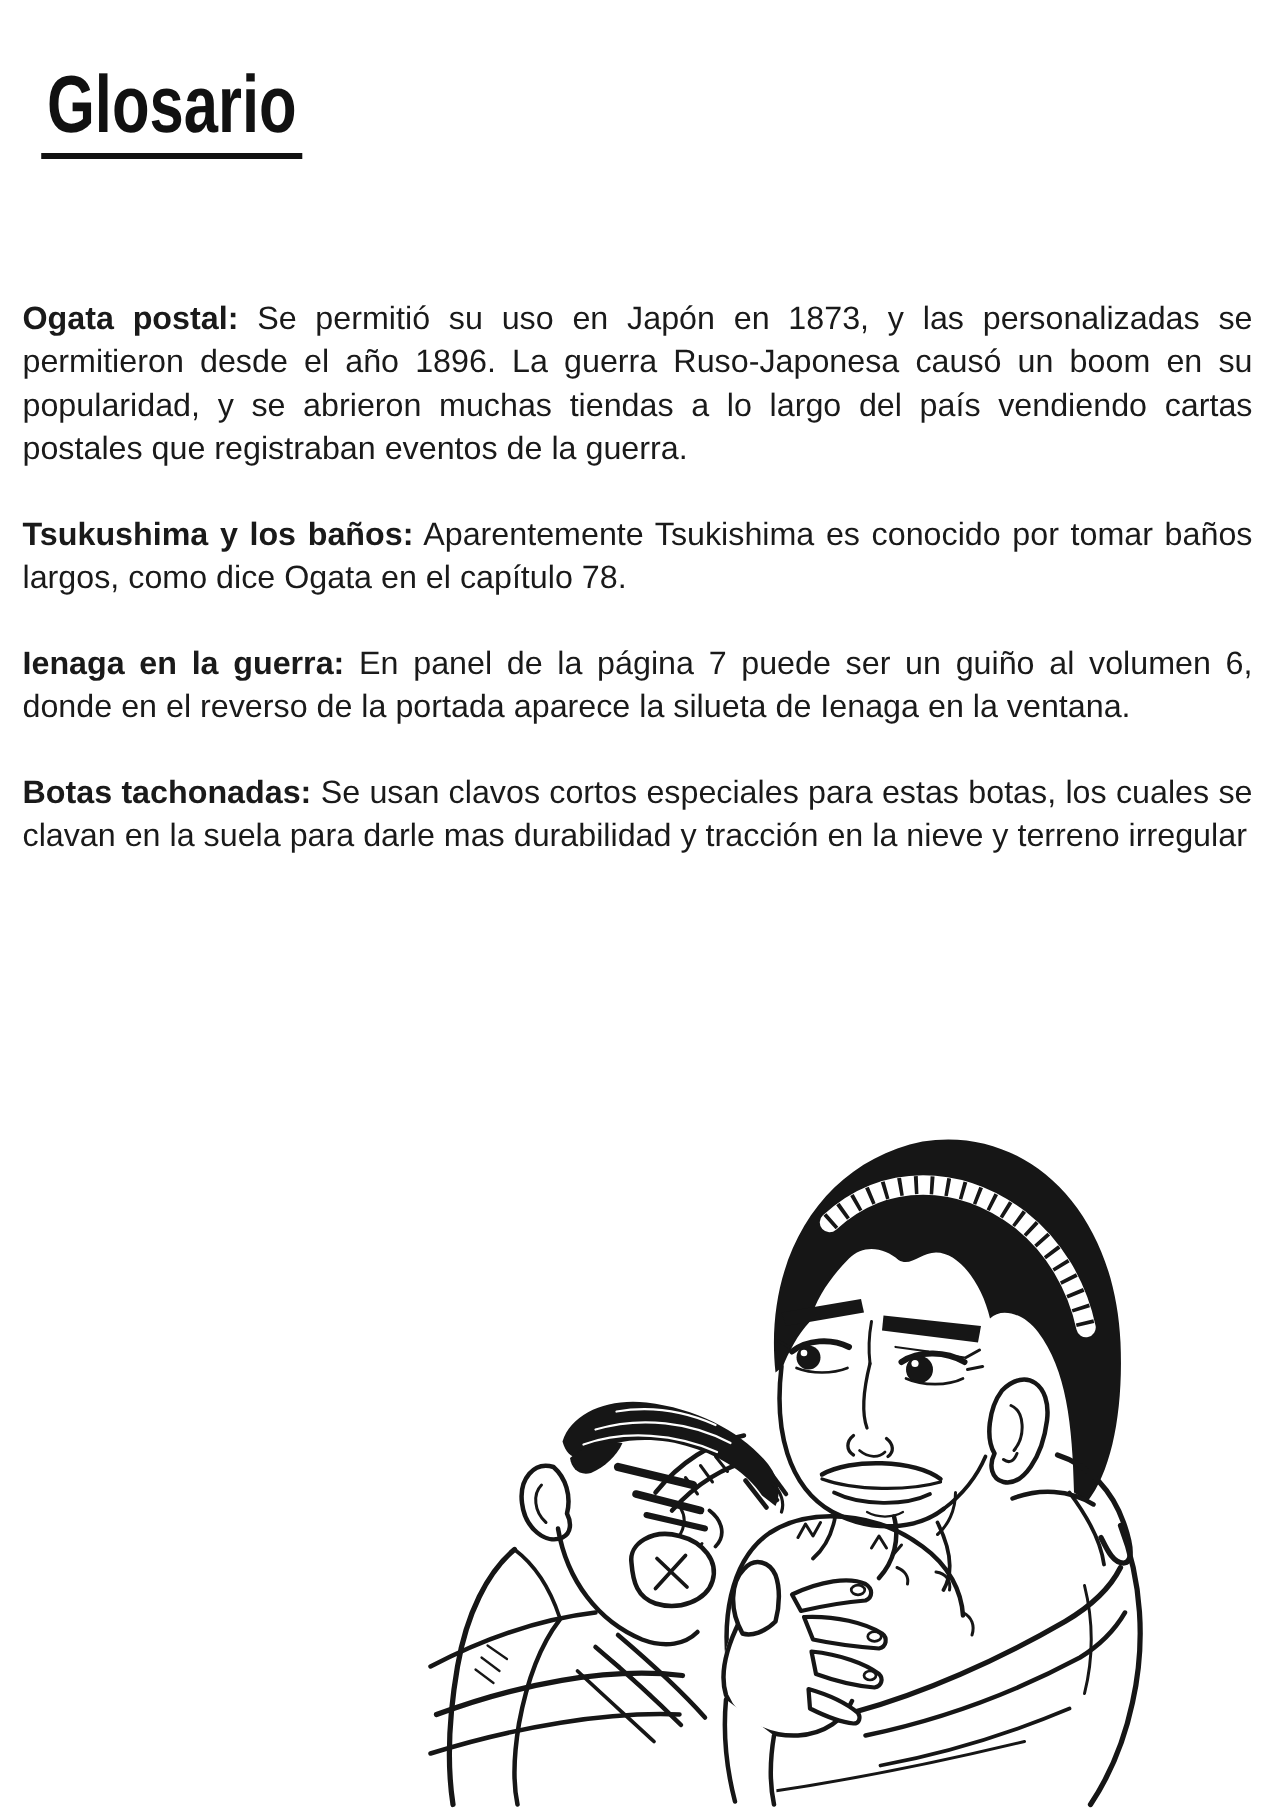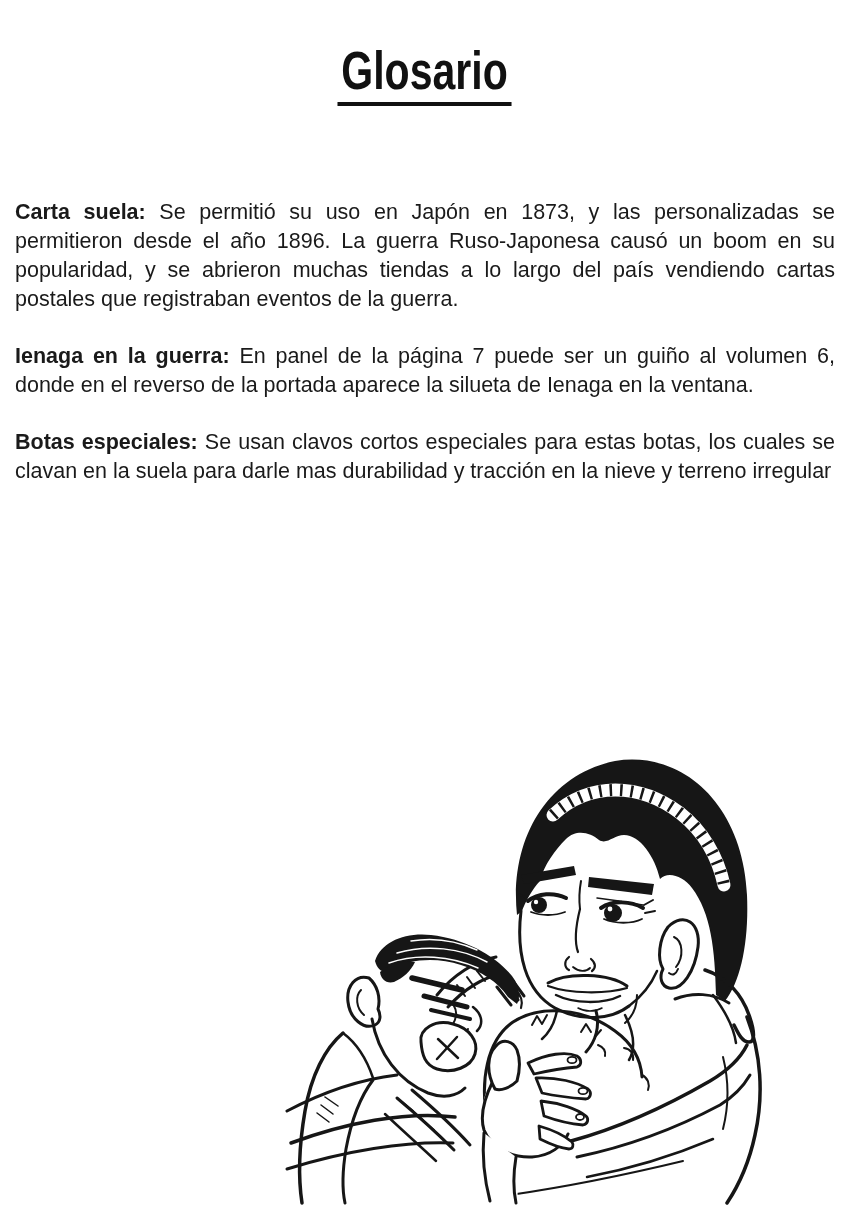--- a/index.html
+++ b/index.html
@@ -4,21 +4,21 @@
 <style>
   html,body{margin:0;padding:0;}
   body{
     width:850px;height:1207px;
     background:#ffffff;
     font-family:"Liberation Sans", sans-serif;
     color:#1a1a1a;
     position:relative;
     overflow:hidden;
   }
-  .page-title-wrap{ text-align:center; margin:42px 0 0 0; }
+  .page-title-wrap{ margin:42px 0 0 0; }
   .page-title{
     display:inline-block;
     font-size:54px;
     font-weight:bold;
     color:#111;
     line-height:1.06;
     padding:0 5px 3px 5px;
     border-bottom:4px solid #111;
     transform:scaleX(0.76);
     transform-origin:center;
@@ -54,23 +54,24 @@
   .ill .band-d{ stroke:#161616; stroke-width:12; stroke-dasharray:2.5 8; stroke-linecap:butt; }
 </style>
 </head>
 <body>
 
 <div class="page-title-wrap">
   <span class="page-title">Glosario</span>
 </div>
 
 <div class="entries">
-  <p class="entry"><b>Carta suela:</b> <span>Se permitió su uso en Japón en 1873, y las personalizadas se permitieron desde el año 1896. La guerra Ruso-Japonesa causó un boom en su popularidad, y se abrieron muchas tiendas a lo largo del país vendiendo cartas postales que registraban eventos de la guerra.</span></p>
+  <p class="entry"><b>Ogata postal:</b> <span>Se permitió su uso en Japón en 1873, y las personalizadas se permitieron desde el año 1896. La guerra Ruso-Japonesa causó un boom en su popularidad, y se abrieron muchas tiendas a lo largo del país vendiendo cartas postales que registraban eventos de la guerra.</span></p>
+  <p class="entry"><b>Tsukushima y los baños:</b> <span>Aparentemente Tsukishima es conocido por tomar baños largos, como dice Ogata en el capítulo 78.</span></p>
   <p class="entry"><b>Ienaga en la guerra:</b> <span>En panel de la página 7 puede ser un guiño al volumen 6, donde en el reverso de la portada aparece la silueta de Ienaga en la ventana.</span></p>
-  <p class="entry"><b>Botas especiales:</b> <span>Se usan clavos cortos especiales para estas botas, los cuales se clavan en la suela para darle mas durabilidad y tracción en la nieve y terreno irregular</span></p>
+  <p class="entry"><b>Botas tachonadas:</b> <span>Se usan clavos cortos especiales para estas botas, los cuales se clavan en la suela para darle mas durabilidad y tracción en la nieve y terreno irregular</span></p>
 </div>
 
 <div class="illustration">
   <svg class="ill" viewBox="0 0 565 462" width="565" height="462" xmlns="http://www.w3.org/2000/svg">
     <desc>Ilustración manga en blanco y negro: un niño pequeño abraza a un joven corpulento de cabello oscuro y se aferra a su pecho.</desc>
 
     <g>
       <path d="M 152,250 C 168,230 190,216 211,212"></path>
       <path d="M 163,262 C 179,244 199,232 216,229"></path>
       <path class="t2" d="M 172,240 l 8,11"></path>

